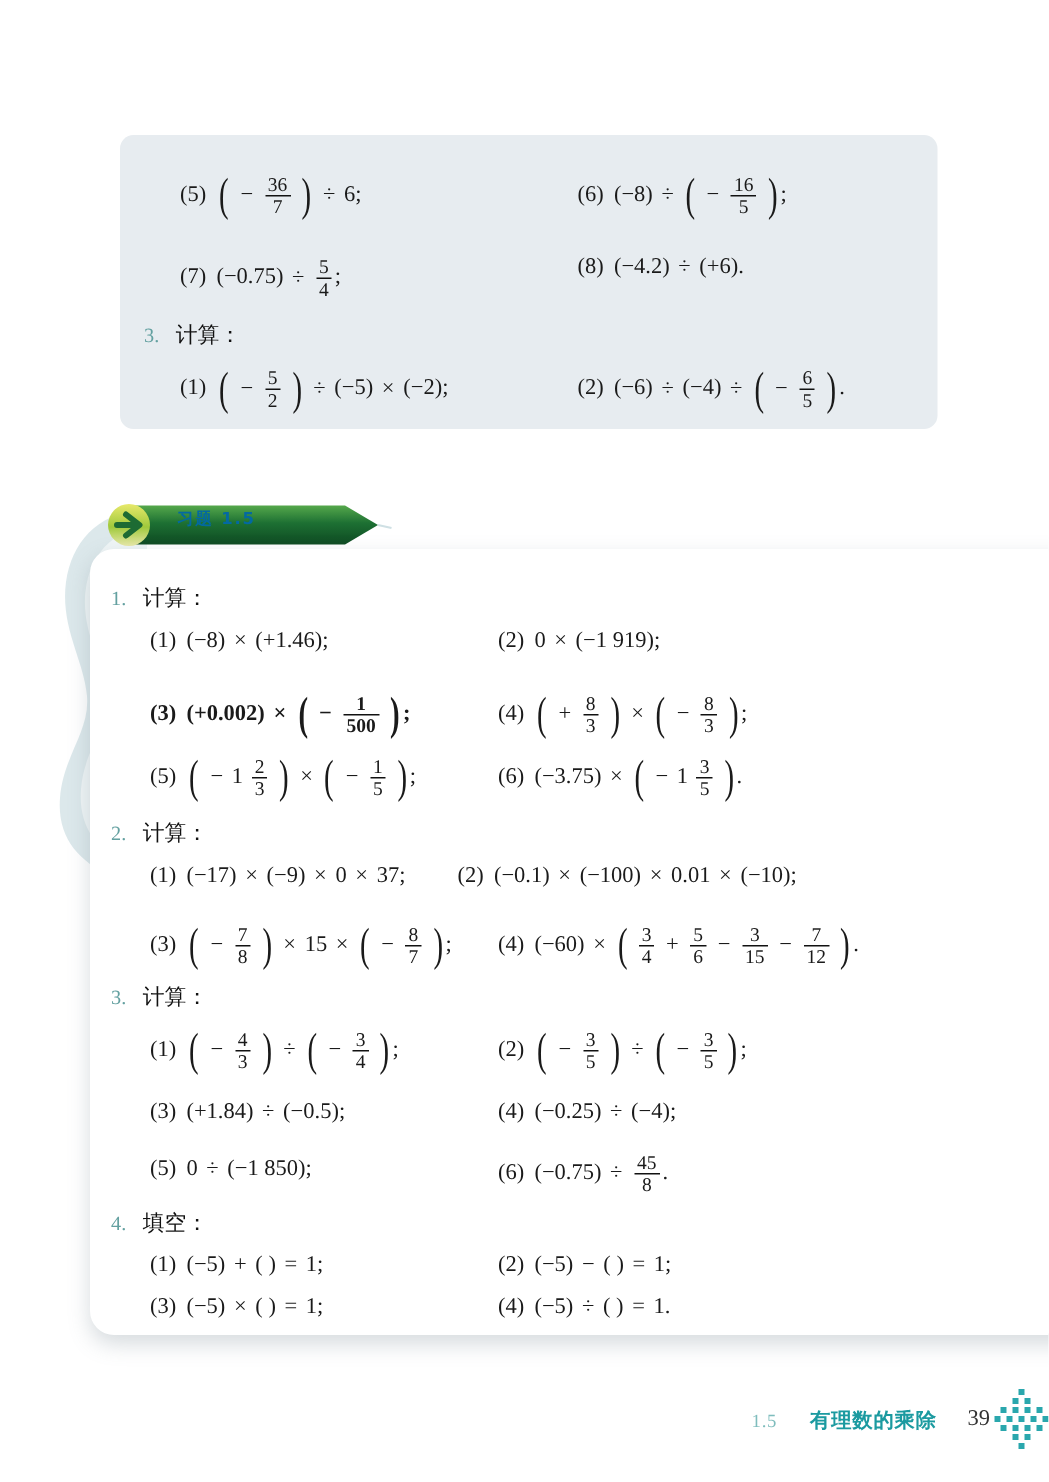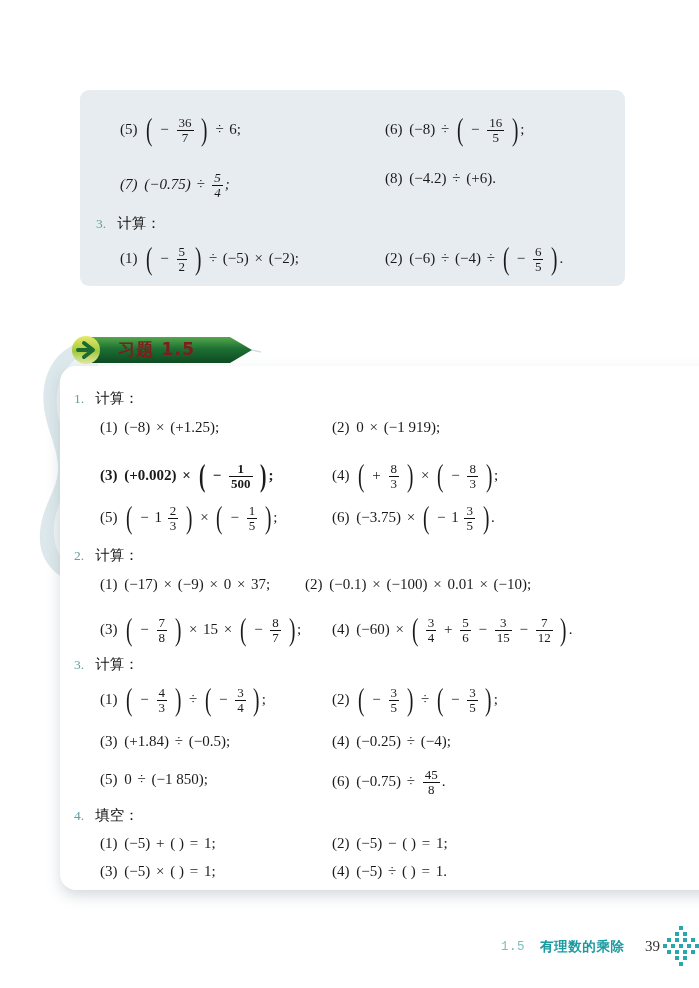--- a/index.html
+++ b/index.html
@@ -19,21 +19,21 @@
   .top-box{
     position:absolute;left:80px;top:90px;width:545px;height:196px;
     background:#e7ecf0;border-radius:9px;
   }
 
   
   .banner{position:absolute;left:62px;top:333px;width:200px;height:34px;}
   .banner-label{
     position:absolute;left:118px;top:338px;
     font-family:"DejaVu Sans","Liberation Sans",sans-serif;
-    font-size:17px;font-weight:bold;color:#7f1d1d;letter-spacing:1.2px;
+    font-size:11px;font-weight:bold;color:#0369a1;letter-spacing:1.2px;
     white-space:nowrap;
   }
 
   
   .card{
     position:absolute;left:60px;top:366px;width:677px;height:524px;
     background:#ffffff;border-radius:16px;
     box-shadow:0 6px 14px rgba(120,135,145,.30);
   }
   .grp-head{position:absolute;left:0;top:0;white-space:nowrap;}
@@ -55,21 +55,21 @@
   .frac .den{display:block;padding:0 2px;border-top:1.1px solid #111;}
   .paren{
     display:inline-block;vertical-align:middle;
     font-size:31px;line-height:0;position:relative;top:-1px;
     font-family:"Liberation Serif",serif;transform:scaleX(.62);
   }
   .sp{display:inline-block;width:3px;}
   .op{padding:0 2px;}
   .f-sec{
     position:absolute;left:501px;top:940px;
-    font-family:Liberation Mono, monospace;
+    font-family:Liberation Serif, serif;
     font-size:12.5px;color:#7fbdbd;letter-spacing:.5px;
   }
   .f-title{
     position:absolute;left:540px;top:938px;
     font-family:"DejaVu Sans","Liberation Sans",sans-serif;
     font-size:13.5px;font-weight:bold;color:#1b9aa0;letter-spacing:.6px;
   }
   .f-page{
     position:absolute;left:645px;top:938px;
     font-family:Liberation Serif, serif;font-size:15px;color:#333;
@@ -104,21 +104,21 @@
     <span class="op">÷</span>
     <span class="paren">(</span>
     <span class="op">−</span>
     <span class="frac">
       <span class="num">16</span>
       <span class="den">5</span>
     </span>
     <span class="paren">)</span><span>;</span>
   </div>
 
-  <div class="item" style="left:40px;top:81px;font-style:italic;">
+  <div class="item" style="left:40px;top:81px;">
     <span>(7)</span><span class="sp"></span>
     <span>(</span><span>−</span><span>0.75</span><span>)</span>
     <span class="op">÷</span>
     <span class="frac">
       <span class="num">5</span>
       <span class="den">4</span>
     </span><span>;</span>
   </div>
   <div class="item" style="left:305px;top:81px;">
     <span>(8)</span><span class="sp"></span>
@@ -186,21 +186,21 @@
 
   <div class="grp-head" style="left:14px;top:23px;">
     <span class="gnum">1.</span>
     <span class="gtext">计算：</span>
   </div>
 
   <div class="item" style="left:40px;top:54px;">
     <span>(1)</span><span class="sp"></span>
     <span>(</span><span>−</span><span>8</span><span>)</span>
     <span class="op">×</span>
-    <span>(</span><span>+</span><span>1.25</span><span>)</span><span>;</span>
+    <span>(</span><span>+</span><span>1.46</span><span>)</span><span>;</span>
   </div>
   <div class="item" style="left:272px;top:54px;">
     <span>(2)</span><span class="sp"></span>
     <span>0</span>
     <span class="op">×</span>
     <span>(</span><span>−</span><span>1 919</span><span>)</span><span>;</span>
   </div>
 
   <div class="item" style="left:40px;top:96px;font-weight:bold;">
     <span>(3)</span><span class="sp"></span>

